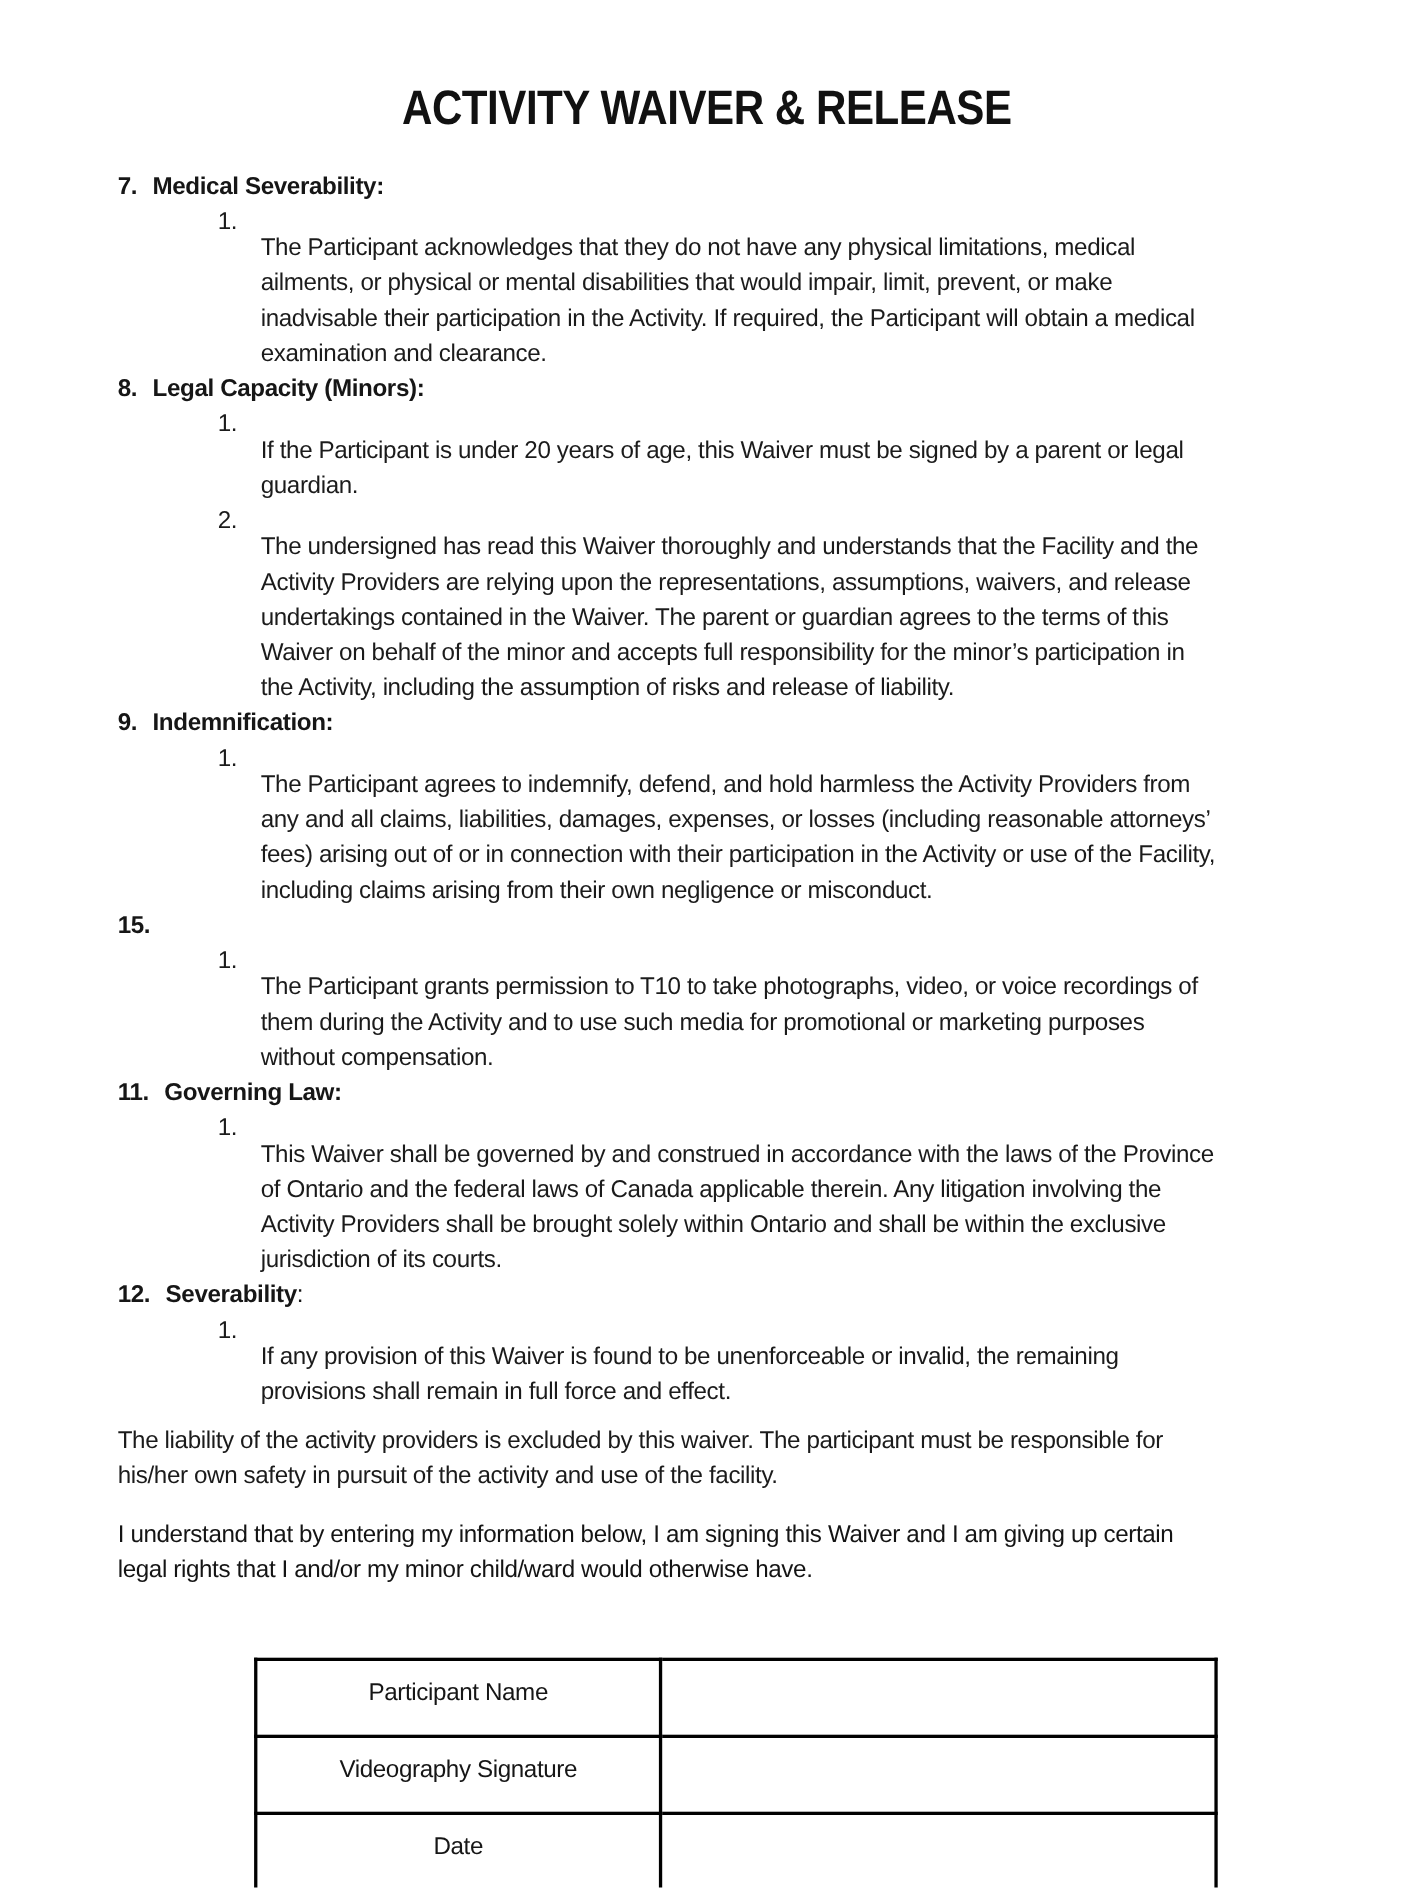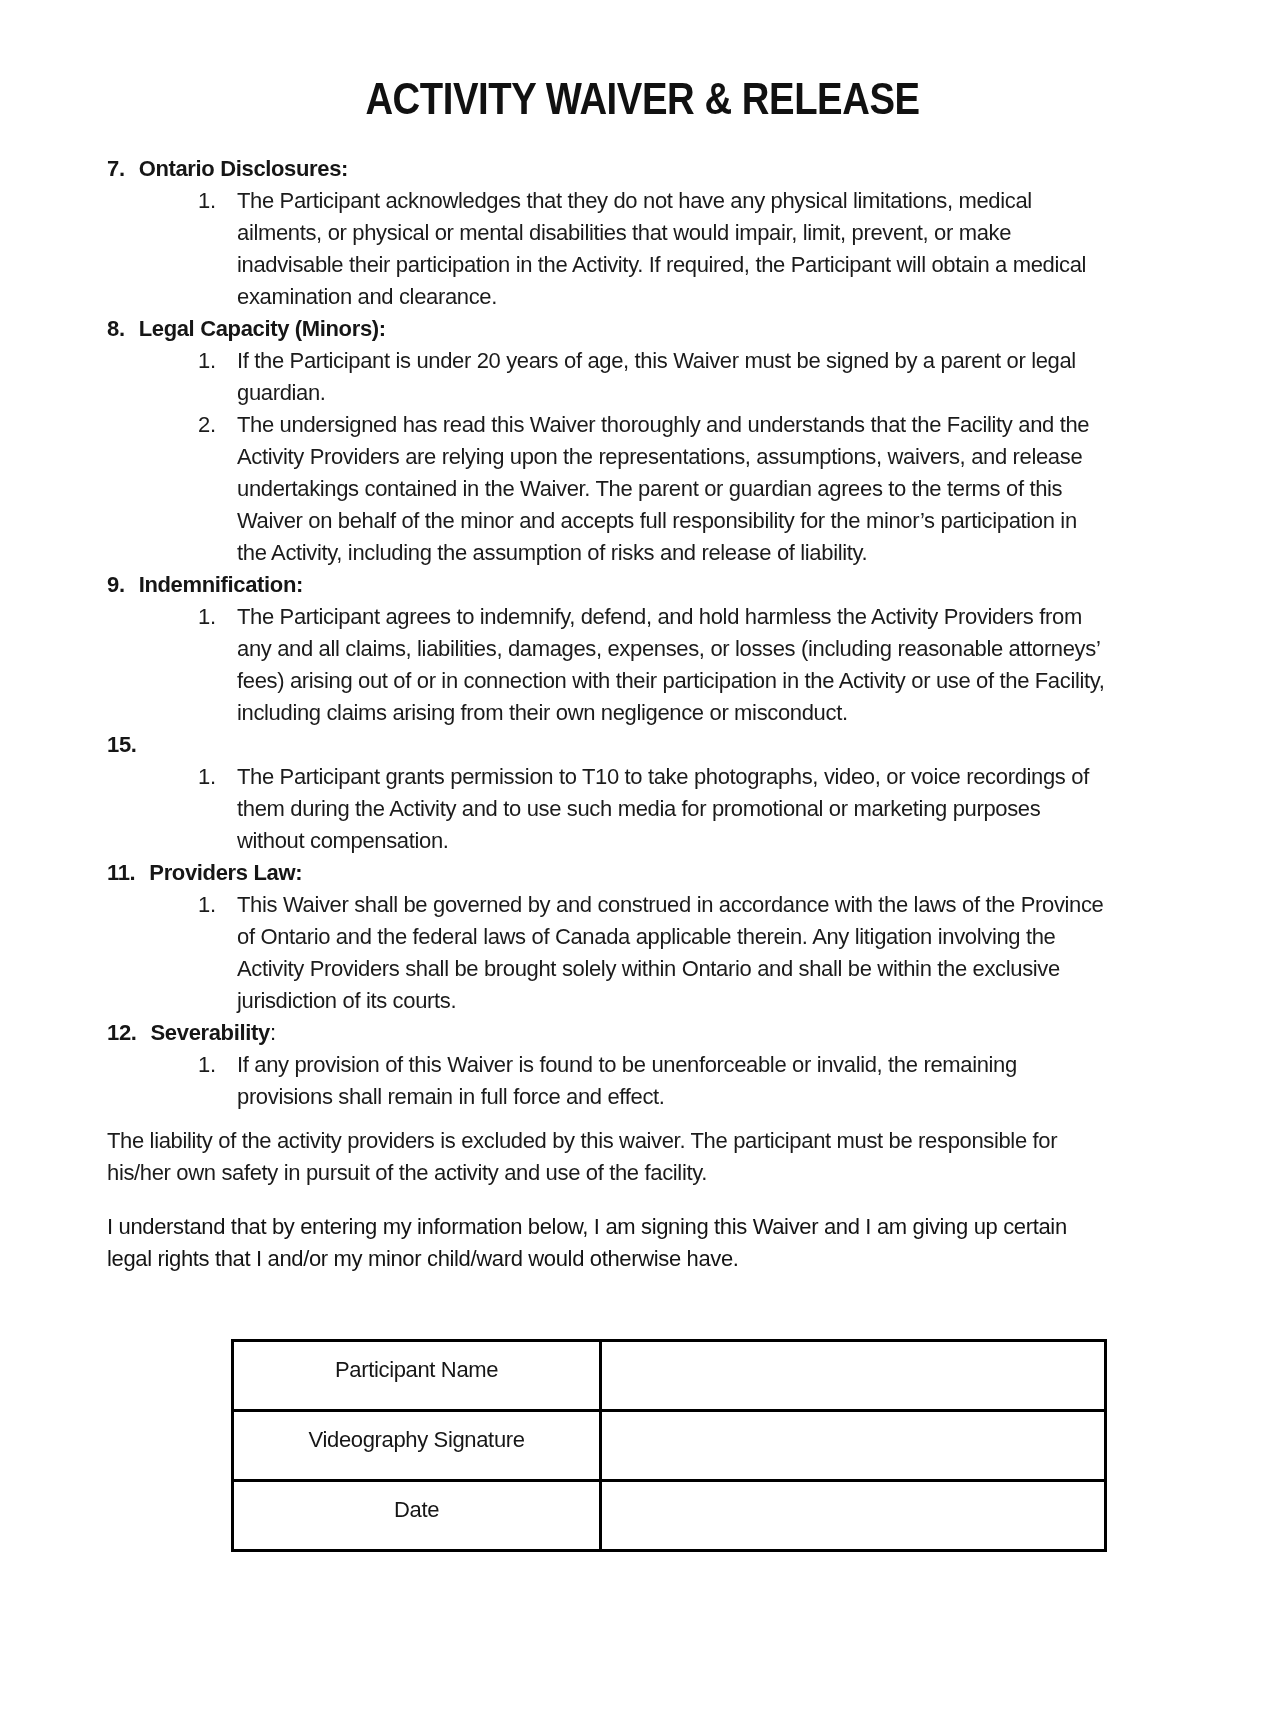--- a/index.html
+++ b/index.html
@@ -43,20 +43,21 @@
     margin-left: 91px;
     gap: 15px;
   }
   .sub-item .num {
     min-width: 24px;
     flex: 0 0 auto;
   }
   .sub-item .txt {
     flex: 1 1 auto;
     max-width: 880px;
+    margin-top: 24px;
   }
   .para {
     margin-top: 12px;
     max-width: 1000px;
   }
   .para.ack { font-weight: normal; color: #141414; }
   .sig-table {
     border-collapse: collapse;
     margin-left: 124px;
     margin-top: 64px;
@@ -82,21 +83,21 @@
 
 <div>
 
   <h1 class="page-title">ACTIVITY WAIVER &amp; RELEASE</h1>
 
   <div class="doc">
 
     <div>
       <div class="sec-head">
         <span>7.</span>
-        <span class="sec-title"><b>Ontario Disclosures:</b><span class="suffix"></span></span>
+        <span class="sec-title"><b>Medical Severability:</b><span class="suffix"></span></span>
       </div>
       <div class="sub-item">
         <span class="num">1.</span>
         <span class="txt">The Participant acknowledges that they do not have any physical limitations, medical ailments, or physical or mental disabilities that would impair, limit, prevent, or make inadvisable their participation in the Activity. If required, the Participant will obtain a medical examination and clearance.</span>
       </div>
     </div>
 
     <div>
       <div class="sec-head">
         <span>8.</span>
@@ -129,21 +130,21 @@
       </div>
       <div class="sub-item">
         <span class="num">1.</span>
         <span class="txt">The Participant grants permission to T10 to take photographs, video, or voice recordings of them during the Activity and to use such media for promotional or marketing purposes without compensation.</span>
       </div>
     </div>
 
     <div>
       <div class="sec-head">
         <span>11.</span>
-        <span class="sec-title"><b>Providers Law:</b><span class="suffix"></span></span>
+        <span class="sec-title"><b>Governing Law:</b><span class="suffix"></span></span>
       </div>
       <div class="sub-item">
         <span class="num">1.</span>
         <span class="txt">This Waiver shall be governed by and construed in accordance with the laws of the Province of Ontario and the federal laws of Canada applicable therein. Any litigation involving the Activity Providers shall be brought solely within Ontario and shall be within the exclusive jurisdiction of its courts.</span>
       </div>
     </div>
 
     <div>
       <div class="sec-head">
         <span>12.</span>

